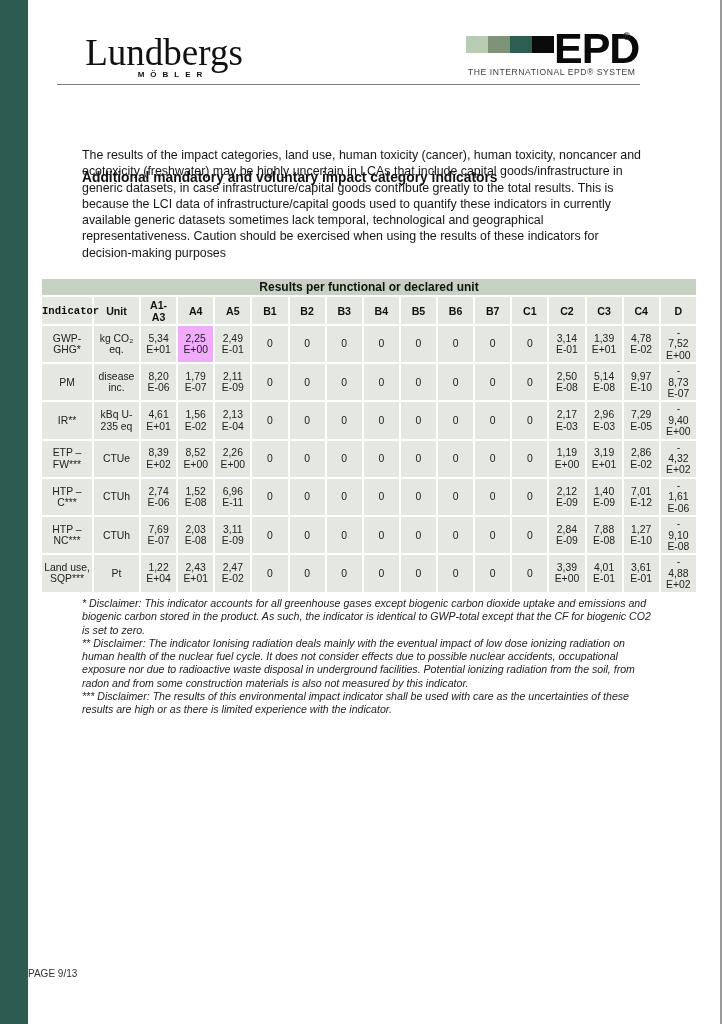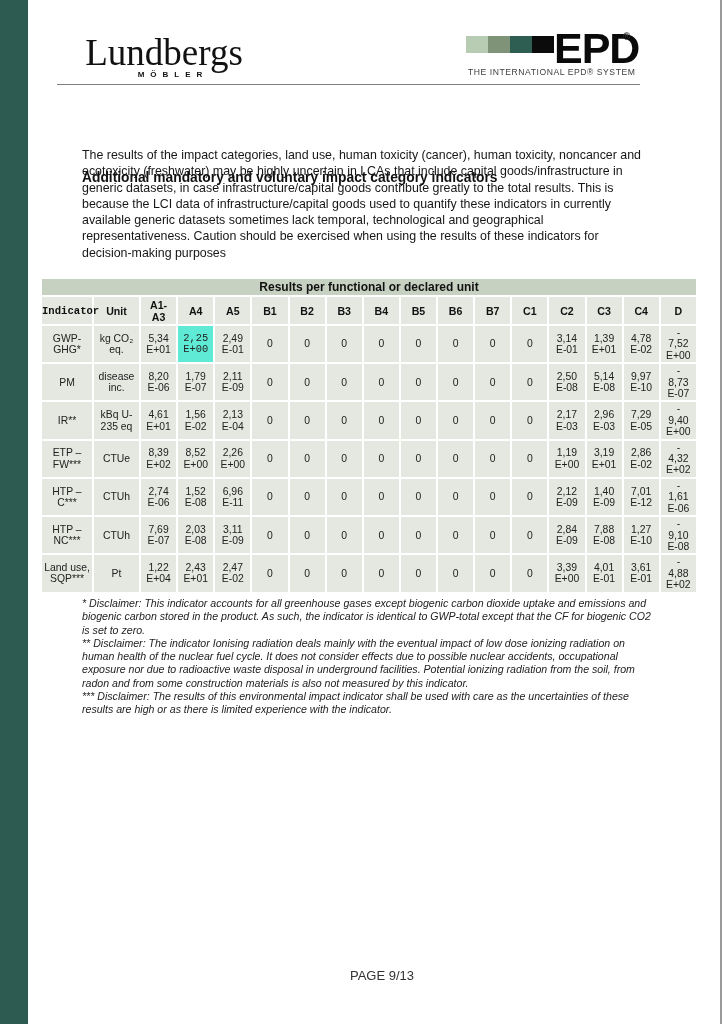--- a/index.html
+++ b/index.html
@@ -64,21 +64,21 @@
   
   .disclaimers {
     position:absolute; left:82px; top:597px; width:578px;
     font-size:10.6px; line-height:13.3px; font-style:italic; color:#222;
   }
   .disclaimers p { margin:0; }
 
   
   .footer {
     position:absolute; left:28px; top:968px; width:670px;
-    text-align:center; font-size:13px; color:#333;padding-left:38px;
+    font-size:10px; color:#333;
   }
 </style>
 </head>
 <body>
 
 <div class="accent-bar" style="background: rgb(45, 91, 81);"></div>
 <div class="right-edge"></div>
 
 <div class="lundbergs">
   <div class="word">Lundbergs</div>
@@ -148,21 +148,21 @@
       </tr>
   </thead>
   <tbody>
       <tr>
         <td class="c-ind" style="background: rgb(229, 232, 225);">GWP-
 GHG*</td>
         <td style="background: rgb(229, 232, 225);">kg CO₂
 eq.</td>
         <td style="background: rgb(229, 232, 225);">5,34
 E+01</td>
-        <td style="background: #5eead4; font-family: Liberation Mono, monospace;">2,25
+        <td style="background: #f0abfc;">2,25
 E+00</td>
         <td style="background: rgb(229, 232, 225);">2,49
 E-01</td>
         <td style="background: rgb(229, 232, 225);">0</td>
         <td style="background: rgb(229, 232, 225);">0</td>
         <td style="background: rgb(229, 232, 225);">0</td>
         <td style="background: rgb(229, 232, 225);">0</td>
         <td style="background: rgb(229, 232, 225);">0</td>
         <td style="background: rgb(229, 232, 225);">0</td>
         <td style="background: rgb(229, 232, 225);">0</td>

